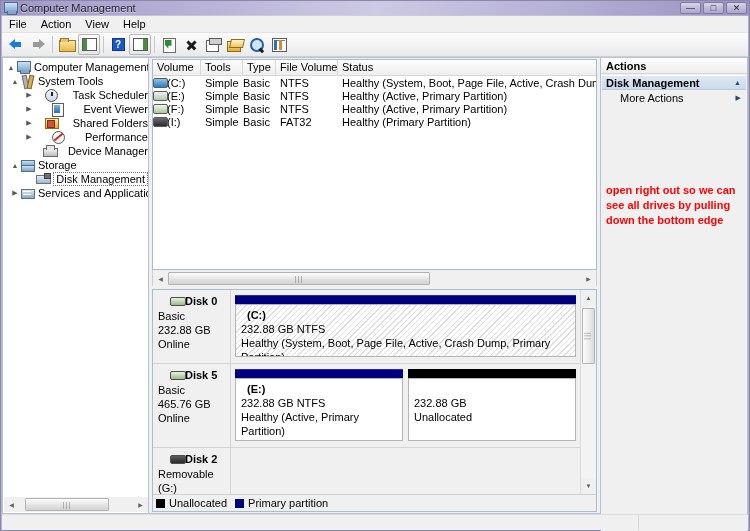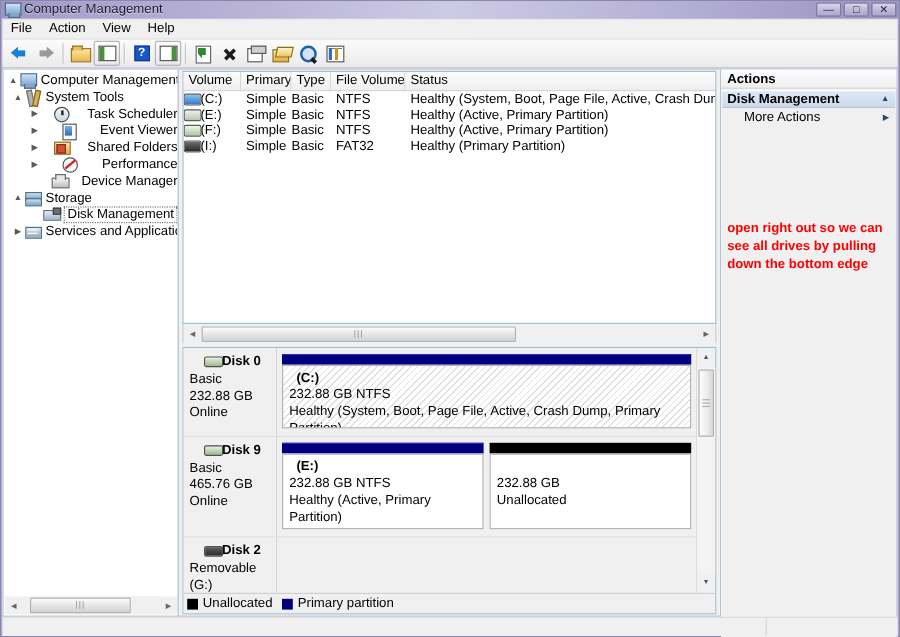--- a/index.html
+++ b/index.html
@@ -594,21 +594,21 @@
         </div>
         <div class="sb-arrow">▶</div>
       </div>
     </div>
 
     <div id="midpane">
 
       <div id="vollist">
         <div id="volheader">
           <div class="hcell" style="width:48px;">Volume</div>
-          <div class="hcell" style="width:42px;">Primary</div>
+          <div class="hcell" style="width:42px;">Tools</div>
           <div class="hcell" style="width:33px;">Type</div>
           <div class="hcell" style="width:62px;">File Volume</div>
           <div class="hcell" style="width:258px; border-right:none;">Status</div>
         </div>
 
         <div class="vrow">
           <div class="vc" style="width:48px; display:flex; align-items:center;">
             <span class="vi blue"></span>
             <span>(C:)</span>
           </div>
@@ -684,21 +684,21 @@
                   <div class="pline">Healthy (System, Boot, Page File, Active, Crash Dump, Primary Partition)</div>
                 </div>
               </div>
             </div>
           </div>
 
           <div class="diskrow" style="height:84px;">
             <div class="diskinfo">
               <div class="dtitle">
                 <span class="di"></span>
-                <span>Disk 9</span>
+                <span>Disk 5</span>
               </div>
               <div class="dline">Basic</div>
               <div class="dline">465.76 GB</div>
               <div class="dline">Online</div>
             </div>
             <div class="diskbars">
               <div class="partition" style="flex:50;">
                 <div class="pbar primary"></div>
                 <div class="pbody">
                   <div class="pline b">(E:)</div>

